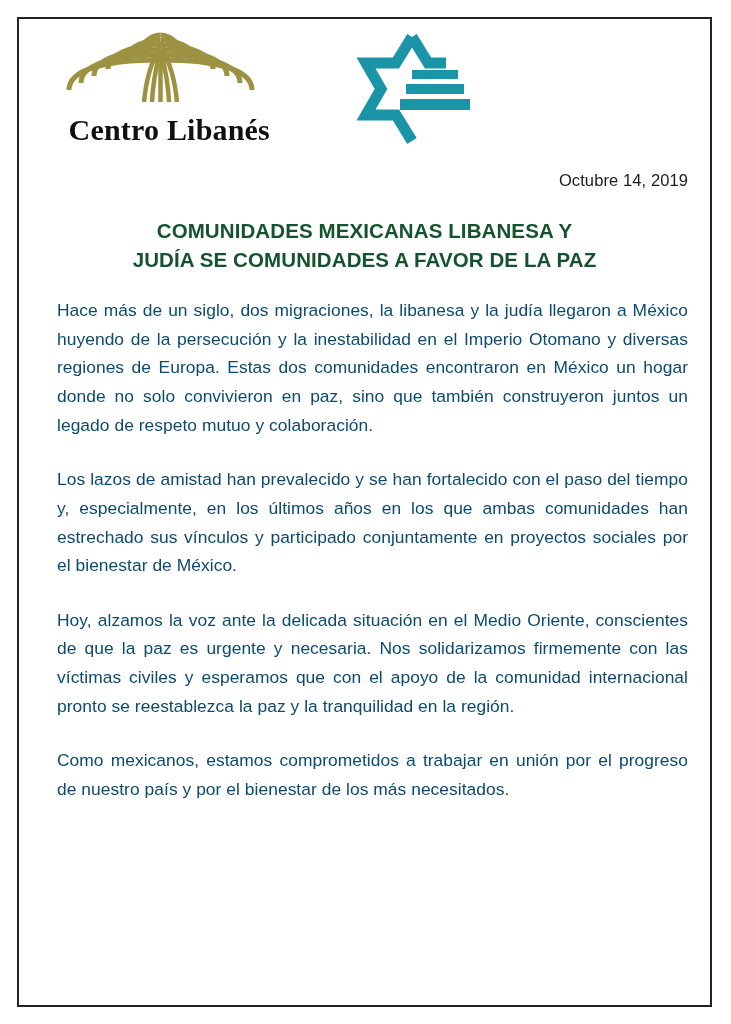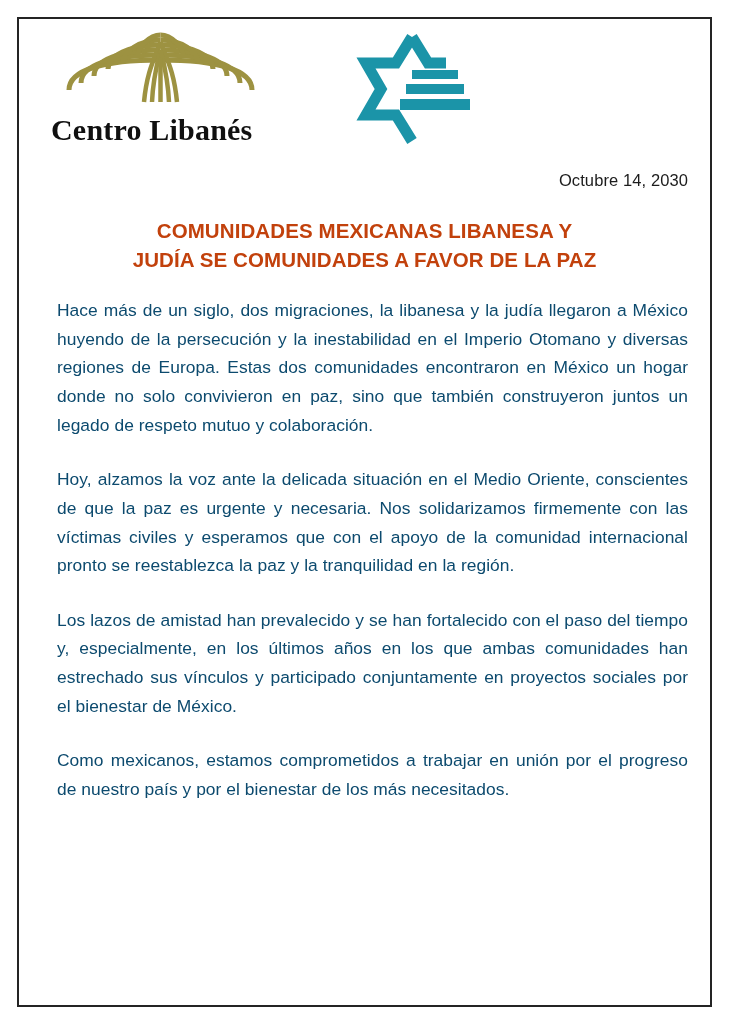--- a/index.html
+++ b/index.html
@@ -48,21 +48,21 @@
   .logo-row {
     position: relative;
     height: 152px;
   }
 
   .logo-lebanese {
     position: absolute;
     left: 32px;
     top: 11px;
     width: 219px;
-    text-align: left;
+    text-align: right;
   }
   .cedar-wrap {
     width: 219px;
     height: 78px;
     display: block;
   }
   .cedar-title {
     font-family: "Liberation Serif", serif;
     font-weight: bold;
     font-size: 30px;
@@ -124,21 +124,21 @@
   }
 
   
   .doc-title {
     margin: 26px 0 0 0;
     padding: 0 28px;
     text-align: center;
     font-weight: bold;
     font-size: 20.5px;
     line-height: 1.42;
-    color: #c2410c;
+    color: #14532d;
     letter-spacing: 0.1px;
   }
   .doc-title .tline { display: block; }
 
   
   .body-wrap {
     margin: 0;
     padding: 22px 22px 0 38px;
   }
   .para {
@@ -201,28 +201,28 @@
           <path d="M62 5 L78 31 L96 31" fill="none" stroke="#1b94a8" stroke-width="11" stroke-linejoin="miter"></path>
 
           <rect x="62" y="38" width="46" height="9" fill="#1b94a8"></rect>
           <rect x="56" y="52" width="58" height="10" fill="#1b94a8"></rect>
           <rect x="50" y="67" width="70" height="11" fill="#1b94a8"></rect>
         </svg>
       </div>
 
     </div>
 
-    <p class="date-line">Octubre 14, 2030</p>
+    <p class="date-line">Octubre 14, 2019</p>
 
     <h1 class="doc-title">
       <span class="tline">COMUNIDADES MEXICANAS LIBANESA Y</span>
       <span class="tline">JUDÍA SE COMUNIDADES A FAVOR DE LA PAZ</span>
     </h1>
 
     <div class="body-wrap">
       <p class="para">Hace más de un siglo, dos migraciones, la libanesa y la judía llegaron a México huyendo de la persecución y la inestabilidad en el Imperio Otomano y diversas regiones de Europa. Estas dos comunidades encontraron en México un hogar donde no solo convivieron en paz, sino que también construyeron juntos un legado de respeto mutuo y colaboración.</p>
+      <p class="para">Los lazos de amistad han prevalecido y se han fortalecido con el paso del tiempo y, especialmente, en los últimos años en los que ambas comunidades han estrechado sus vínculos y participado conjuntamente en proyectos sociales por el bienestar de México.</p>
       <p class="para">Hoy, alzamos la voz ante la delicada situación en el Medio Oriente, conscientes de que la paz es urgente y necesaria. Nos solidarizamos firmemente con las víctimas civiles y esperamos que con el apoyo de la comunidad internacional pronto se reestablezca la paz y la tranquilidad en la región.</p>
-      <p class="para">Los lazos de amistad han prevalecido y se han fortalecido con el paso del tiempo y, especialmente, en los últimos años en los que ambas comunidades han estrechado sus vínculos y participado conjuntamente en proyectos sociales por el bienestar de México.</p>
       <p class="para">Como mexicanos, estamos comprometidos a trabajar en unión por el progreso de nuestro país y por el bienestar de los más necesitados.</p>
     </div>
 
   </div>
 </div>
 
 </body></html>

